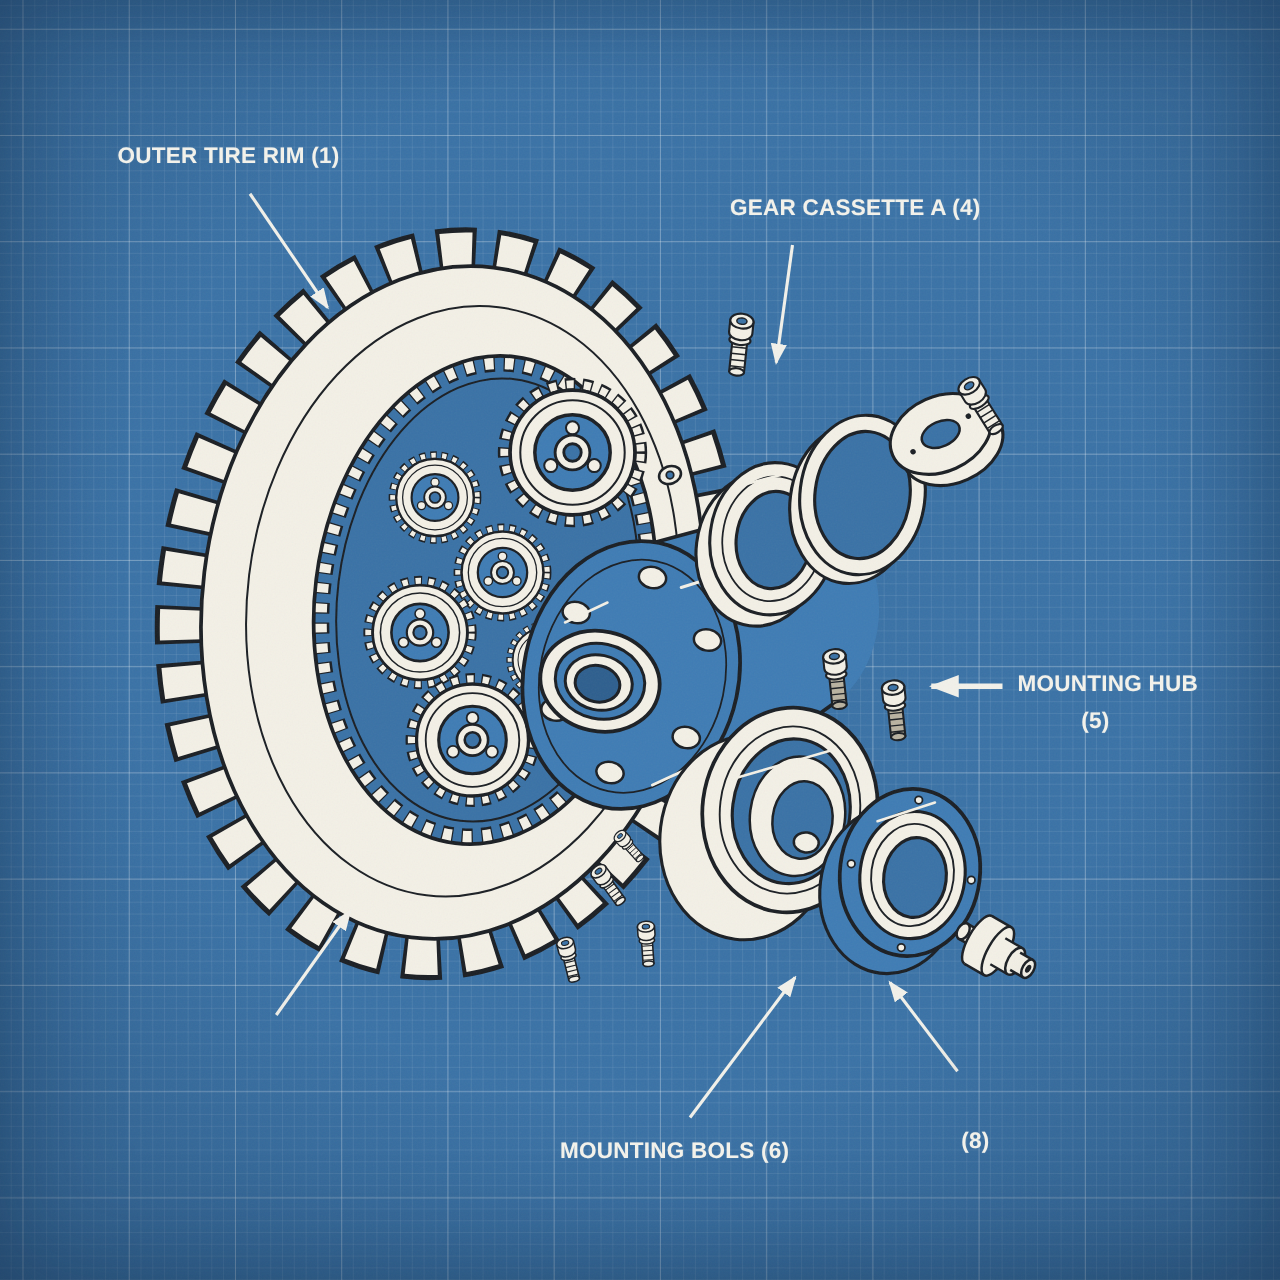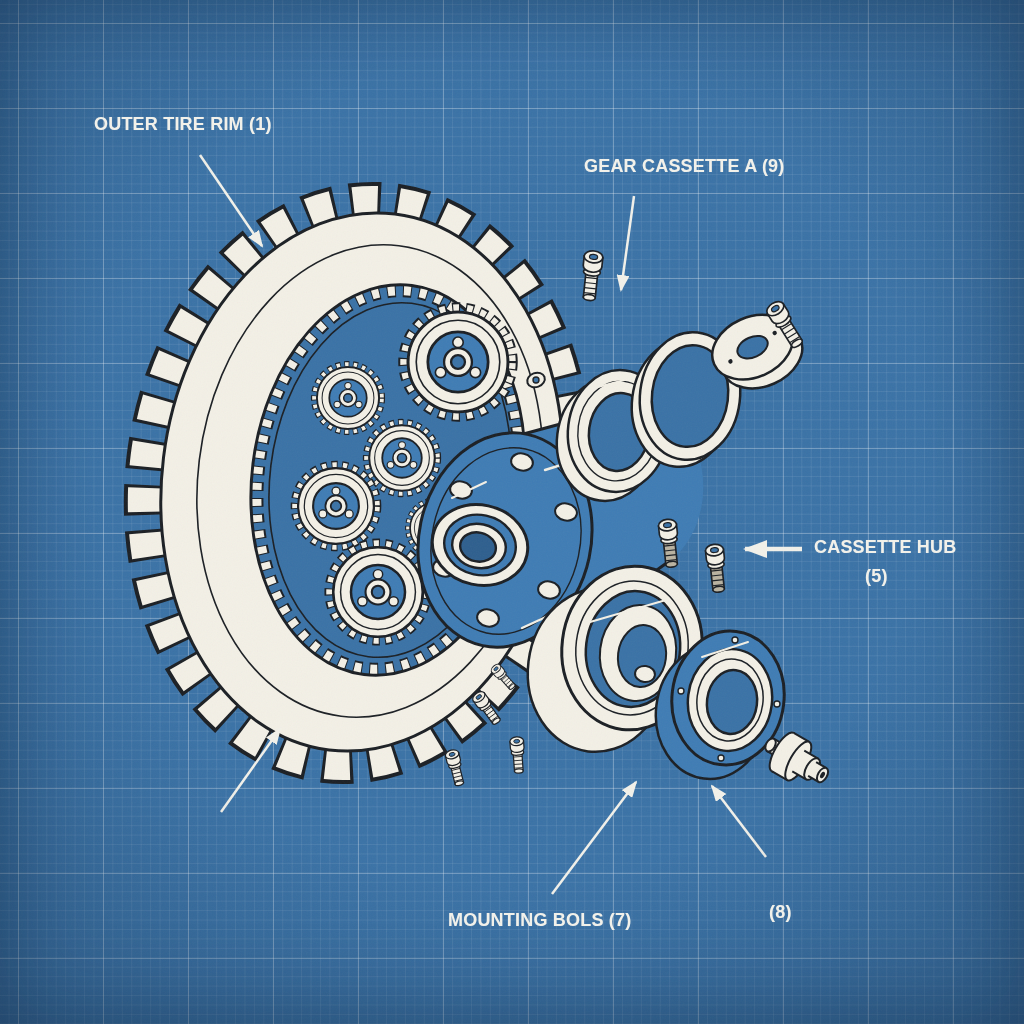--- a/index.html
+++ b/index.html
@@ -205,20 +205,20 @@
       <path d="M766,857 L712,786" class="arrow" stroke-width="2.5" marker-end="url(#ah)"></path>
     </g>
 
     <filter id="grain">
         <feTurbulence type="fractalNoise" baseFrequency="0.8" numOctaves="2"></feTurbulence>
       </filter>
     <rect width="1024" height="1024" filter="url(#grain)" opacity="0.05"></rect>
   </svg>
 
   <div class="lbl" style="left:94px;top:114px">OUTER TIRE RIM (1)</div>
-  <div class="lbl" style="left:584px;top:156px">GEAR CASSETTE A (9)</div>
-  <div class="lbl" style="left:814px;top:537px">CASSETTE HUB</div>
+  <div class="lbl" style="left:584px;top:156px">GEAR CASSETTE A (4)</div>
+  <div class="lbl" style="left:814px;top:537px">MOUNTING HUB</div>
   <div class="lbl" style="left:865px;top:566px">(5)</div>
-  <div class="lbl" style="left:448px;top:910px">MOUNTING BOLS (7)</div>
+  <div class="lbl" style="left:448px;top:910px">MOUNTING BOLS (6)</div>
   <div class="lbl" style="left:769px;top:902px">(8)</div>
 
   <div class="vignette"></div>
 </div>
 
 </body></html>

